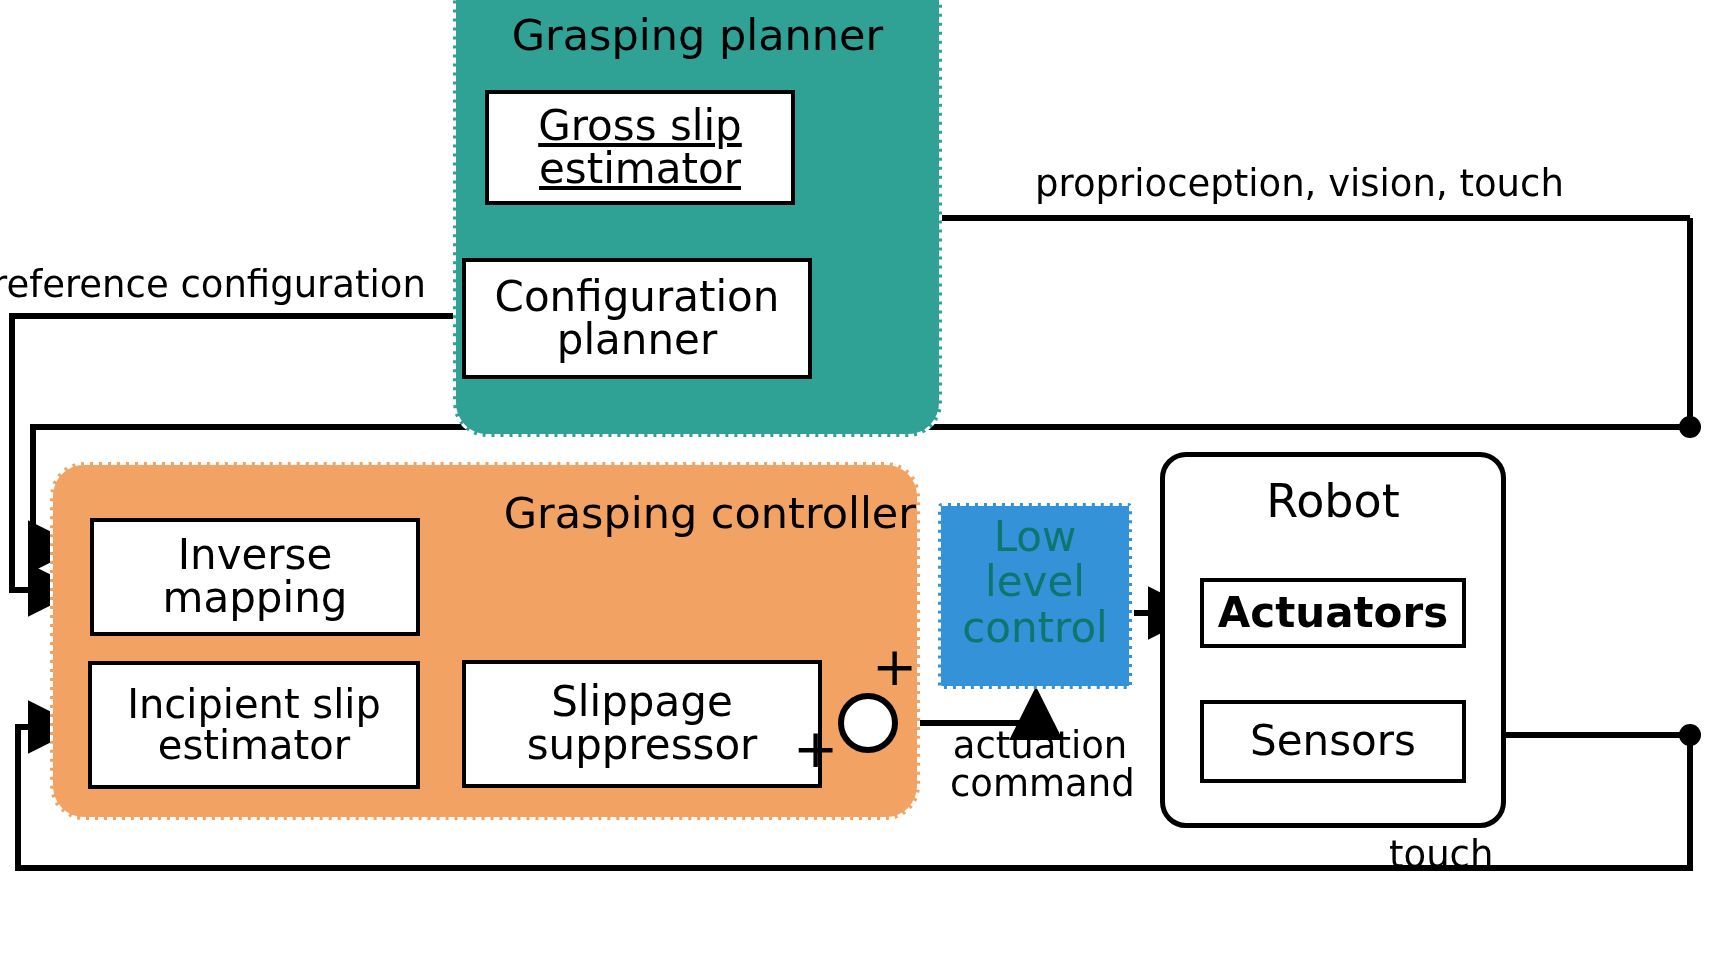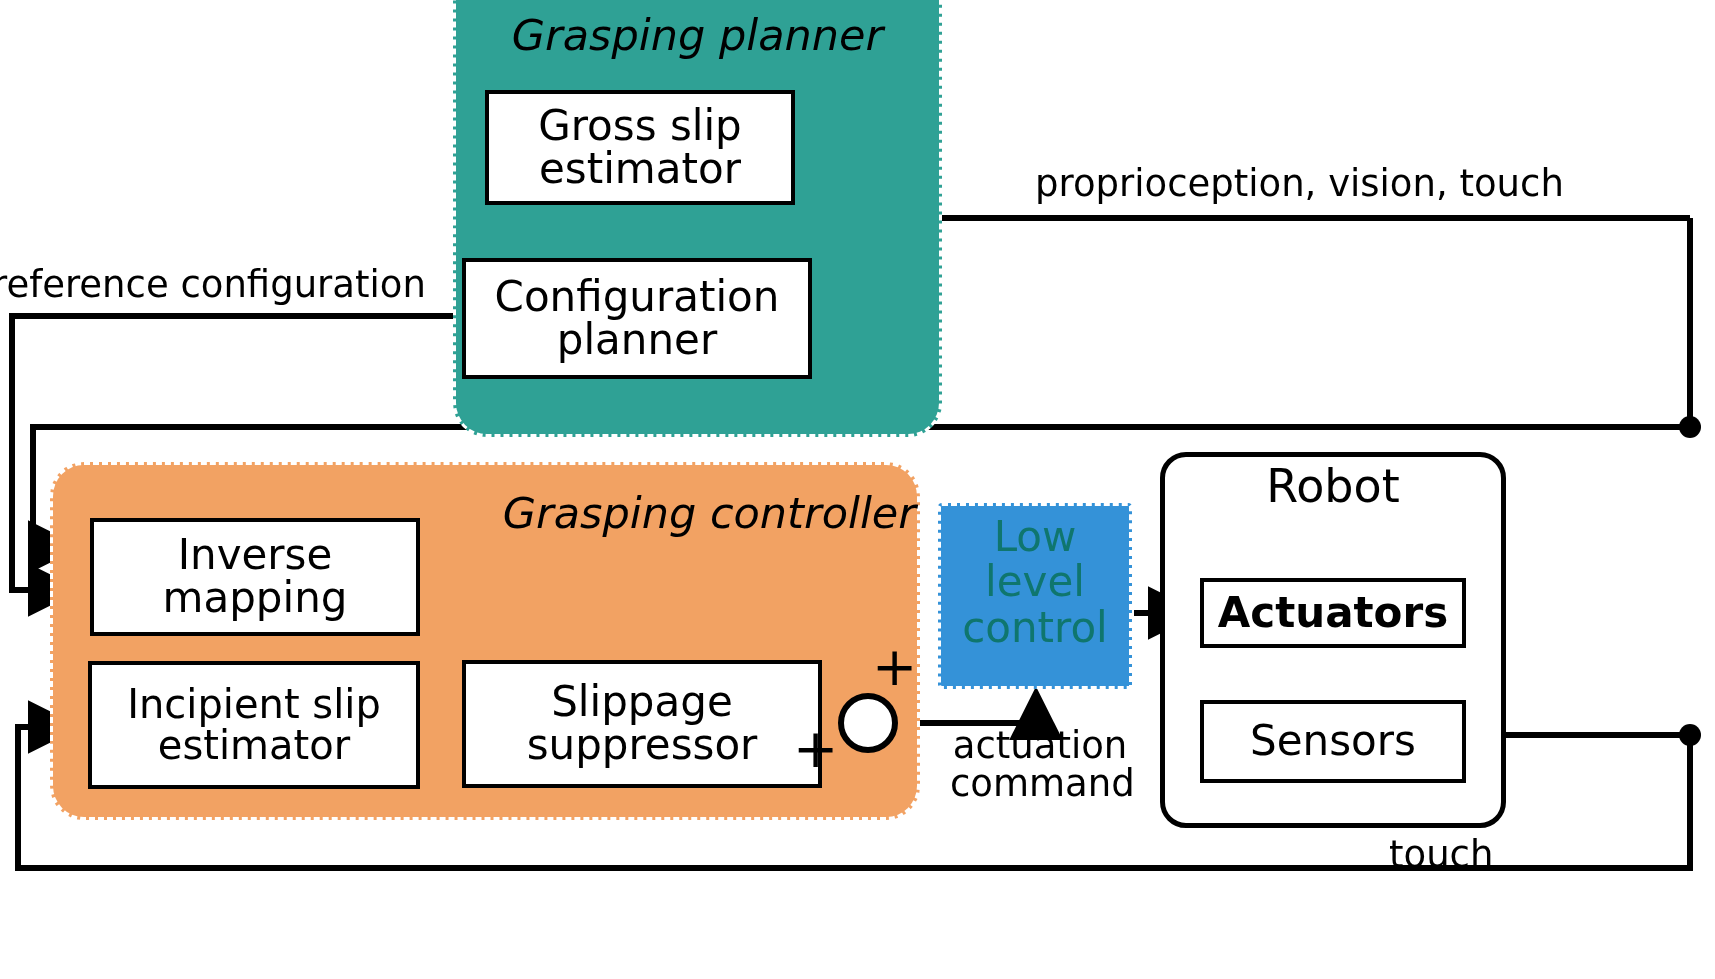--- a/index.html
+++ b/index.html
@@ -24,48 +24,48 @@
   }
   .panel.lowlevel{
       left:938px;top:503px;width:194px;height:186px;
       background:#3492D8;
       border:3px dashed #ffffff;
       border-radius:4px;
   }
 
   .panel-title{
       position:absolute;color:#000;white-space:nowrap;
-      font-size:43px;line-height:1;font-style:italic;
+      font-size:43px;line-height:1;
   }
   .planner-title{left:453px;top:14px;width:489px;text-align:center;}
   .controller-title{left:446px;top:492px;width:470px;text-align:right;}
 
   
   .box{
       position:absolute;box-sizing:border-box;background:#ffffff;
       border:4px solid #000;display:flex;align-items:center;justify-content:center;
       text-align:center;color:#000;line-height:1.02;
       font-size:42px;padding:2px 6px;
   }
-  .box.b-gross   {left:485px;top:90px; width:310px;height:115px;}
+  .box.b-gross   {left:485px;top:90px; width:310px;height:115px;text-decoration:underline;}
   .box.b-config  {left:462px;top:258px;width:350px;height:121px;}
   .box.b-inverse {left:90px; top:518px;width:330px;height:118px;}
   .box.b-incip   {left:88px; top:661px;width:332px;height:128px;font-size:40px;}
   .box.b-slip    {left:462px;top:660px;width:360px;height:128px;}
   .box.b-act     {left:1200px;top:578px;width:266px;height:70px;font-weight:bold;}
   .box.b-sen     {left:1200px;top:700px;width:266px;height:83px;}
 
   
   .robot-box{
       position:absolute;left:1160px;top:452px;width:346px;height:376px;
       box-sizing:border-box;background:#ffffff;border:5px solid #000;
       border-radius:26px;
   }
   .robot-title{
-      position:absolute;left:1160px;top:459px;width:346px;text-align:center;
+      position:absolute;left:1160px;top:474px;width:346px;text-align:center;
       font-size:46px;color:#000;
   }
 
   
   .sum-circle{
       position:absolute;left:838px;top:693px;width:60px;height:60px;
       box-sizing:border-box;border:6px solid #000;border-radius:50%;background:#fff;
   }
   .sign{position:absolute;color:#000;font-size:54px;line-height:1;font-weight:400;}
   .sign.plus-top  {left:872px;top:640px;}

